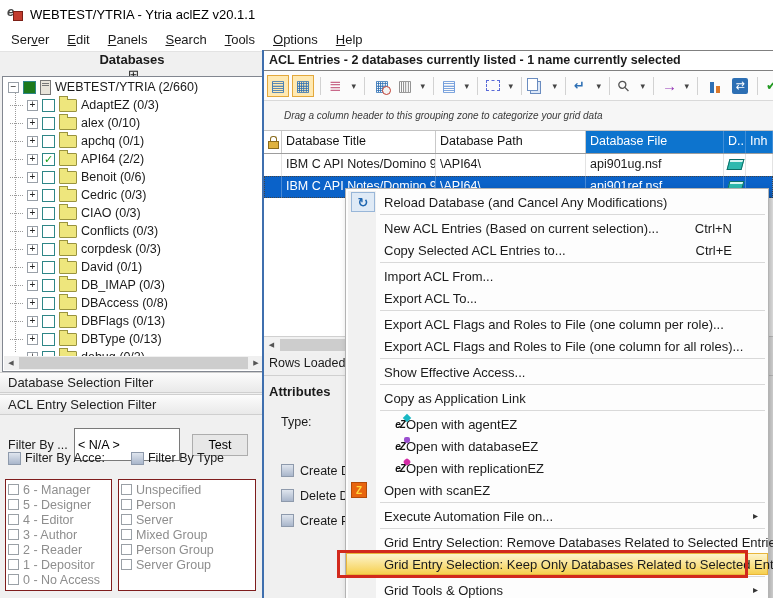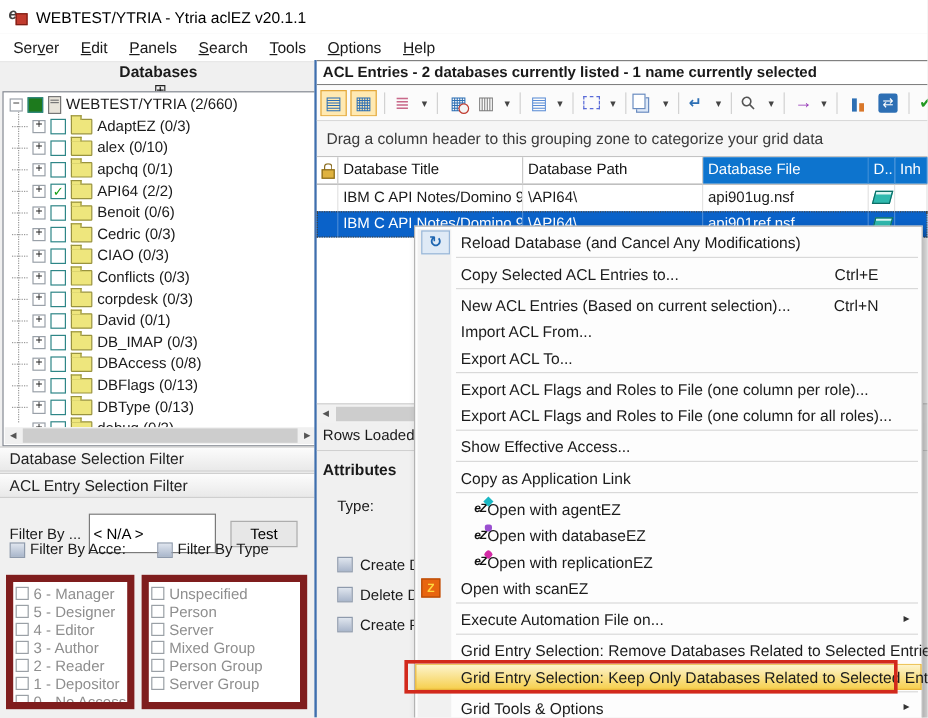--- a/index.html
+++ b/index.html
@@ -73,21 +73,21 @@
   .frow .flabel{width:66px;font-size:12.5px;}
   .filter-input{width:106px;height:33px;border:1px solid #7a7a7a;font-size:12.5px;padding:0 3px;
                 font-family:"Liberation Sans",sans-serif;background:#fff;box-sizing:border-box;}
   .test-btn{width:56px;height:22px;margin-left:12px;background:#e7e7e7;border:1px solid #adadad;
             font-size:12.5px;font-family:"Liberation Sans",sans-serif;}
   .cbrow{position:absolute;left:8px;top:36px;display:flex;align-items:center;font-size:12.5px;}
   .cb3{width:13px;height:13px;border:1px solid #8e9aac;background:linear-gradient(#dfe5ee,#a9b6cb);
        box-sizing:border-box;display:inline-block;flex:0 0 auto;}
   .cbrow .cbl{margin:0 4px;}
   .cbrow .g2{margin-left:22px;}
-  .listbox{position:absolute;top:64px;background:#fff;border:6px solid #7f1d1d;padding:2px 0 0 2px;box-sizing:border-box;overflow:hidden;}
+  .listbox{position:absolute;top:64px;background:#fff;border:1px solid #7f1d1d;padding:2px 0 0 2px;box-sizing:border-box;overflow:hidden;}
   .lb1{left:5px;width:107px;height:112px;}
   .lb2{left:118px;width:138px;height:112px;}
   .lb-item{display:flex;align-items:center;gap:4px;height:15px;font-size:12.5px;color:#8e8e8e;white-space:nowrap;}
   .lb-cb{width:11px;height:11px;border:1px solid #9aa0a6;background:#fff;box-sizing:border-box;flex:0 0 auto;}
   
   .main-panel{position:absolute;left:262px;top:50px;width:511px;height:548px;border-left:2px solid #3f6fae;box-sizing:border-box;background:#f0f0f0;}
   .main-title{height:19px;line-height:19px;background:#fff;border-top:1px solid #808080;border-bottom:1px solid #808080;
               font-weight:bold;font-size:12.5px;padding-left:5px;white-space:nowrap;overflow:hidden;}
   .toolbar{height:29px;background:#fbfbfb;border-bottom:1px solid #d9d9d9;display:flex;align-items:center;padding:0 3px;gap:3px;}
   .tb{width:22px;height:22px;display:inline-flex;align-items:center;justify-content:center;position:relative;flex:0 0 auto;}
@@ -105,21 +105,21 @@
   .ic-selrect::before{content:"";width:12px;height:9px;border:1px dashed #5a6bd8;}
   .ic-copy::before{content:"";width:9px;height:11px;border:1px solid #6a8cc0;background:#fff;box-shadow:3px 3px 0 -1px #dce8f8,3px 3px 0 0 #6a8cc0;margin:-3px 3px 0 -3px;}
   .ic-insert::before{content:"↵";color:#2d6fb4;font-weight:bold;font-size:13px;}
   .ic-search::before{content:"⚲";display:inline-block;transform:rotate(-45deg);font-size:15px;color:#555;}
   .ic-export::before{content:"→";color:#9334b5;font-weight:bold;font-size:15px;}
   .ic-chart{align-items:flex-end;padding-bottom:4px;box-sizing:border-box;}
   .ic-chart::before{content:"";width:4px;height:11px;background:#2d6fb4;margin-right:2px;}
   .ic-chart::after{content:"";width:4px;height:7px;background:#d9772a;}
   .ic-sync::before{content:"⇄";color:#fff;background:#2d6fb4;width:16px;height:16px;display:flex;align-items:center;justify-content:center;border-radius:2px;font-size:11px;}
   .ic-checkx::before{content:"✔";color:#229922;font-size:13px;}
-  .groupzone{height:29px;line-height:29px;background:#f6f6f6;color:#3a3a3a;font-size:13px;padding-left:8px;border-bottom:1px solid #c3c3c3;white-space:nowrap;overflow:hidden;}
+  .groupzone{height:29px;line-height:29px;background:#f6f6f6;color:#3a3a3a;font-size:10px;padding-left:20px;border-bottom:1px solid #c3c3c3;white-space:nowrap;overflow:hidden;font-style:italic;}
   
   .grid-header{display:flex;height:22px;background:#fff;border-bottom:1px solid #9d9d9d;}
   .gh-cell{font-size:12.5px;padding:3px 0 0 4px;border-right:1px solid #c9c9c9;box-sizing:border-box;color:#111;white-space:nowrap;overflow:hidden;position:relative;}
   .gh-cell.sel{background:#0d74ce;color:#fff;border-right-color:#3f8ed8;}
   .c-lock{width:18px;flex:0 0 auto;} .c-title{width:154px;flex:0 0 auto;} .c-path{width:150px;flex:0 0 auto;}
   .c-file{width:138px;flex:0 0 auto;} .c-d{width:22px;flex:0 0 auto;} .c-inh{flex:1;}
   .gh-cell.c-lock::before{content:"";position:absolute;left:4px;top:10px;width:9px;height:6px;background:#dfb23f;border:1px solid #8a6c1e;}
   .gh-cell.c-lock::after{content:"";position:absolute;left:6px;top:5px;width:5px;height:5px;border:1px solid #8a6c1e;border-bottom:none;border-radius:3px 3px 0 0;}
   .grid-row{display:flex;height:22px;background:#fff;}
   .gc{font-size:12.5px;padding:3px 0 0 4px;border-right:1px solid #e3e3e3;box-sizing:border-box;white-space:nowrap;overflow:hidden;}
@@ -548,36 +548,36 @@
 
 <div class="ctx">
 
     <div class="mi sep-after">
       <span class="gic ic-reload"></span>
       <span class="lbl">Reload Database (and Cancel Any Modifications)</span>
       <span class="sc"></span>
       <span class="sub"></span>
     </div>
 
+    <div class="mi">
+      <span class="gic"></span>
+      <span class="lbl">New ACL Entries (Based on current selection)...</span>
+      <span class="sc">Ctrl+N</span>
+      <span class="sub"></span>
+    </div>
+
     <div class="mi sep-after">
       <span class="gic"></span>
       <span class="lbl">Copy Selected ACL Entries to...</span>
       <span class="sc">Ctrl+E</span>
       <span class="sub"></span>
     </div>
 
     <div class="mi">
       <span class="gic"></span>
-      <span class="lbl">New ACL Entries (Based on current selection)...</span>
-      <span class="sc">Ctrl+N</span>
-      <span class="sub"></span>
-    </div>
-
-    <div class="mi">
-      <span class="gic"></span>
       <span class="lbl">Import ACL From...</span>
       <span class="sc"></span>
       <span class="sub"></span>
     </div>
 
     <div class="mi sep-after">
       <span class="gic"></span>
       <span class="lbl">Export ACL To...</span>
       <span class="sc"></span>
       <span class="sub"></span>

